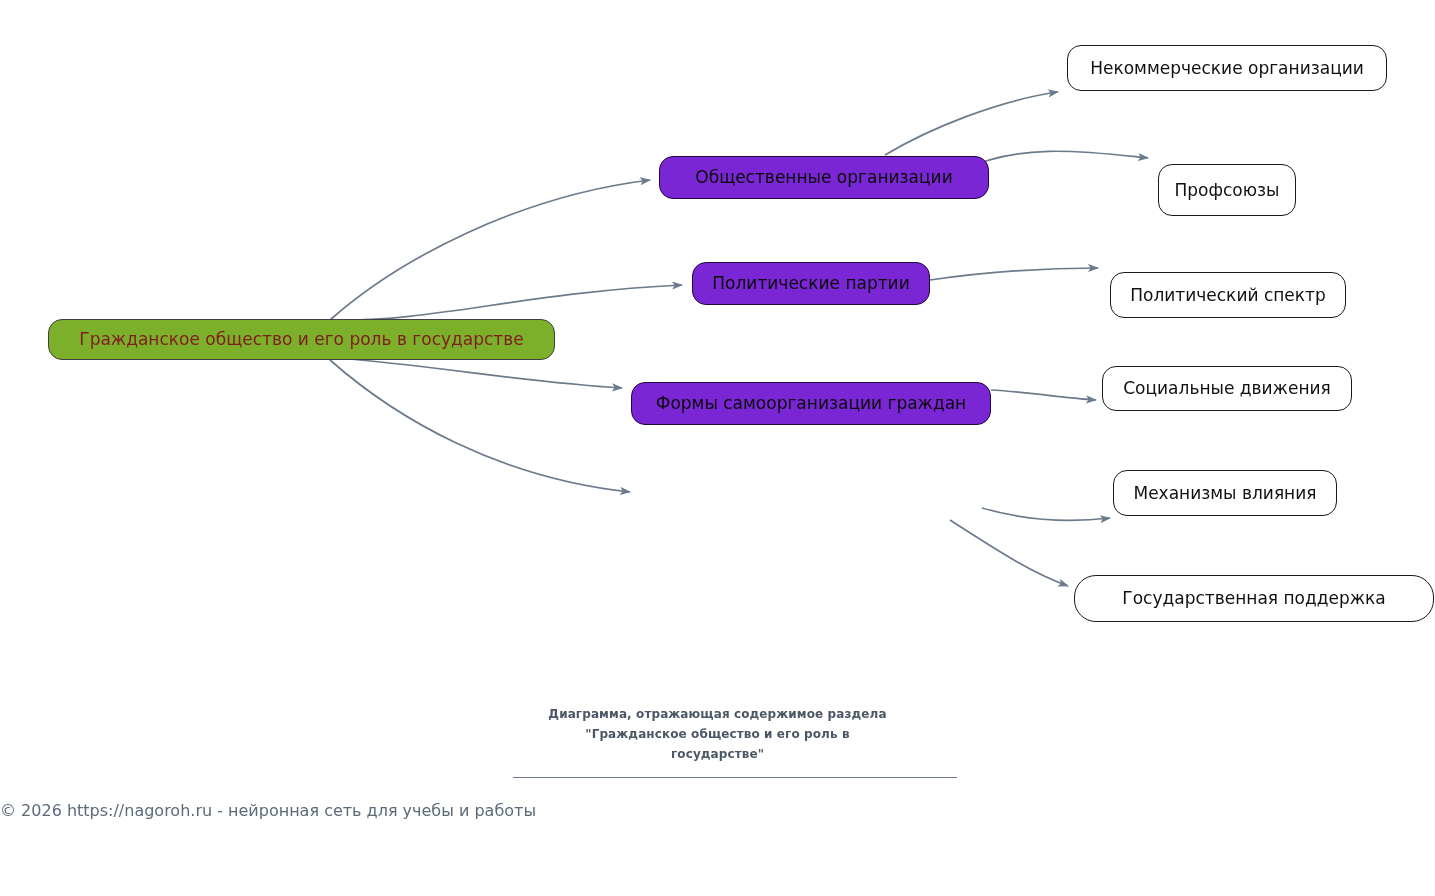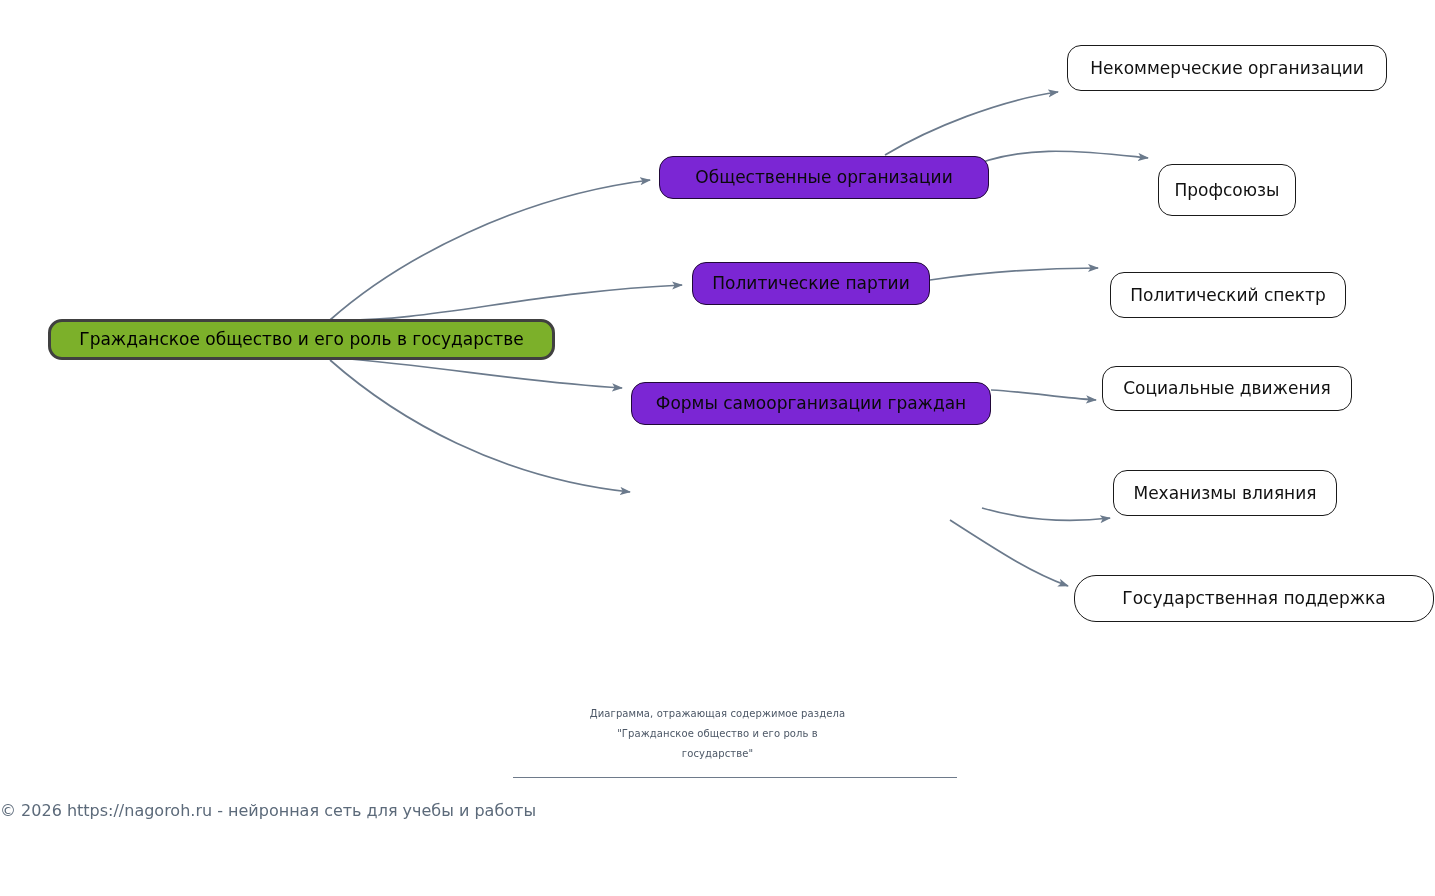--- a/index.html
+++ b/index.html
@@ -38,22 +38,22 @@
     white-space: nowrap;
     line-height: 1;
   }
   .node-label {
     display: block;
     text-align: center;
   }
   
   .node.root {
     background: #7cb02a;
-    border: 3px solid #404040;
-    color: #000000;
+    border: 1px solid #404040;
+    color: #7f1d1d;
     font-size: 17px;
   }
   
   .node.branch {
     background: #7b26d4;
     border: 1px solid #200838;
     color: #0a0a0a;
     font-size: 17px;
   }
   
@@ -65,22 +65,22 @@
   }
   #caption-block {
     position: absolute;
     left: 0;
     top: 704px;
     width: 1435px;
     text-align: center;
   }
   .caption-line {
     font-family: "DejaVu Sans", sans-serif;
-    font-size: 10px;
-    font-weight: normal;
+    font-size: 12px;
+    font-weight: bold;
     color: #4c5766;
     line-height: 20px;
     letter-spacing: 0.1px;
   }
   #caption-divider {
     position: absolute;
     left: 513px;
     top: 777px;
     width: 444px;
     height: 1px;

